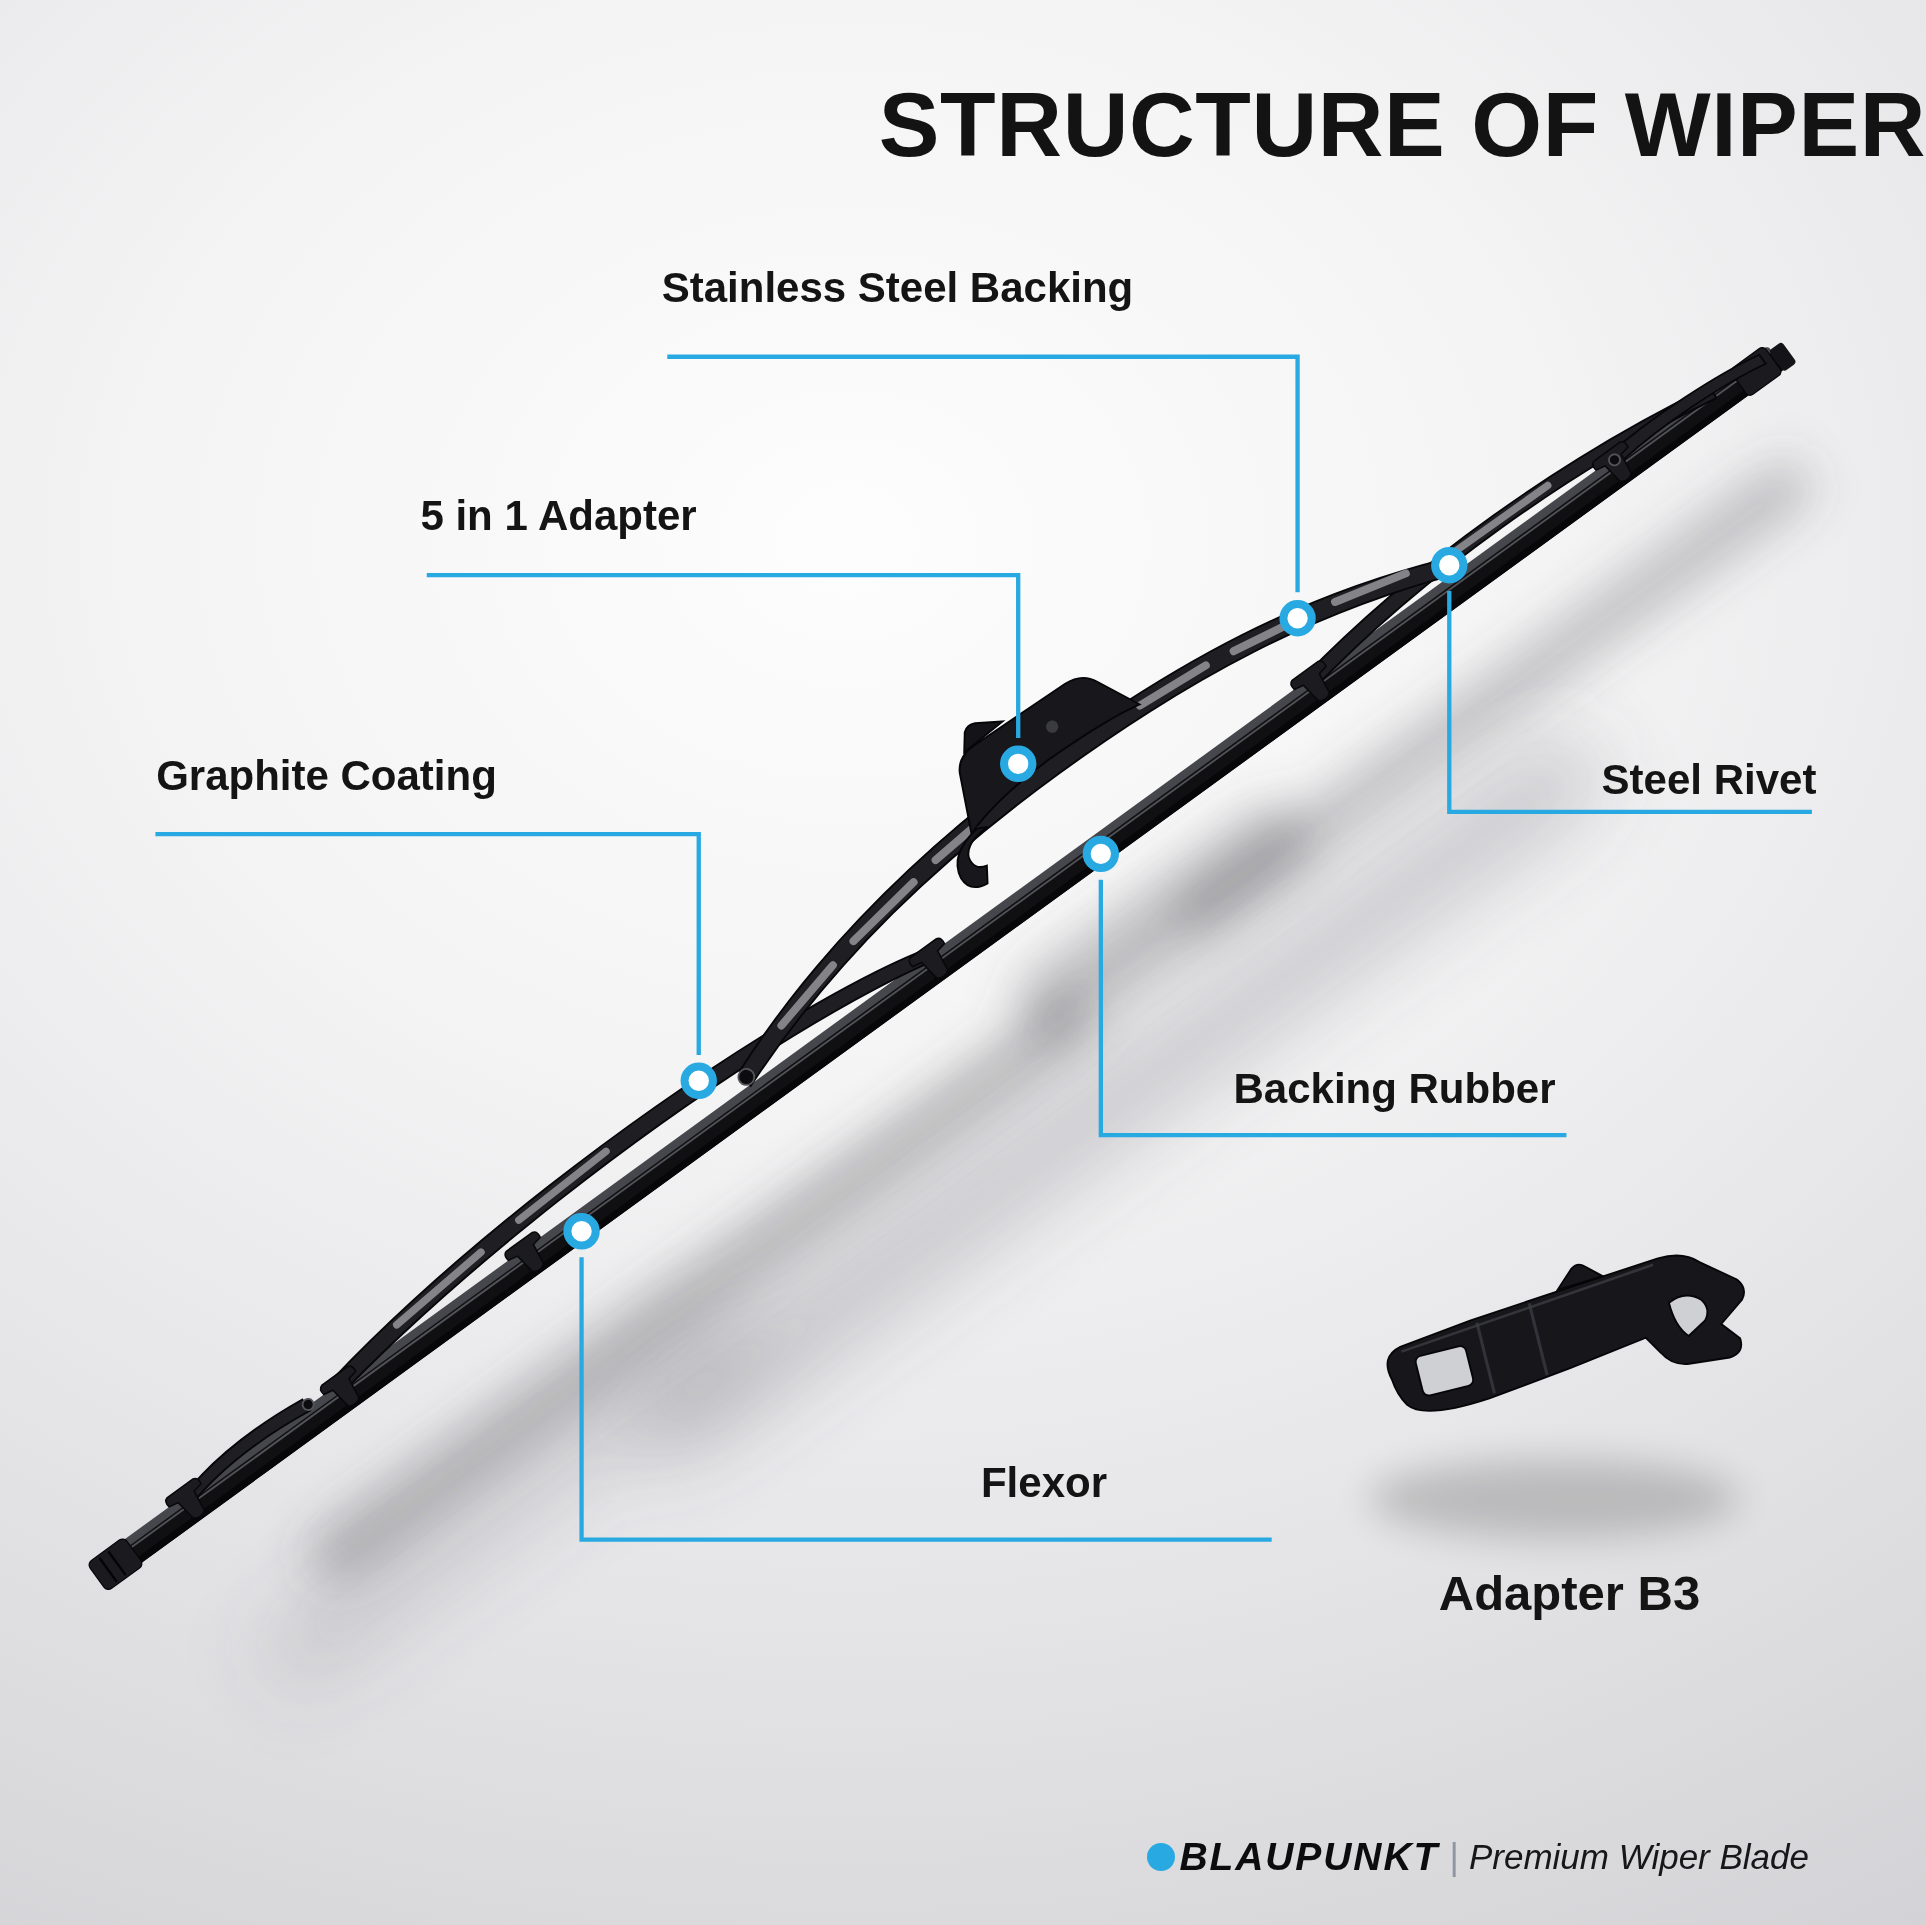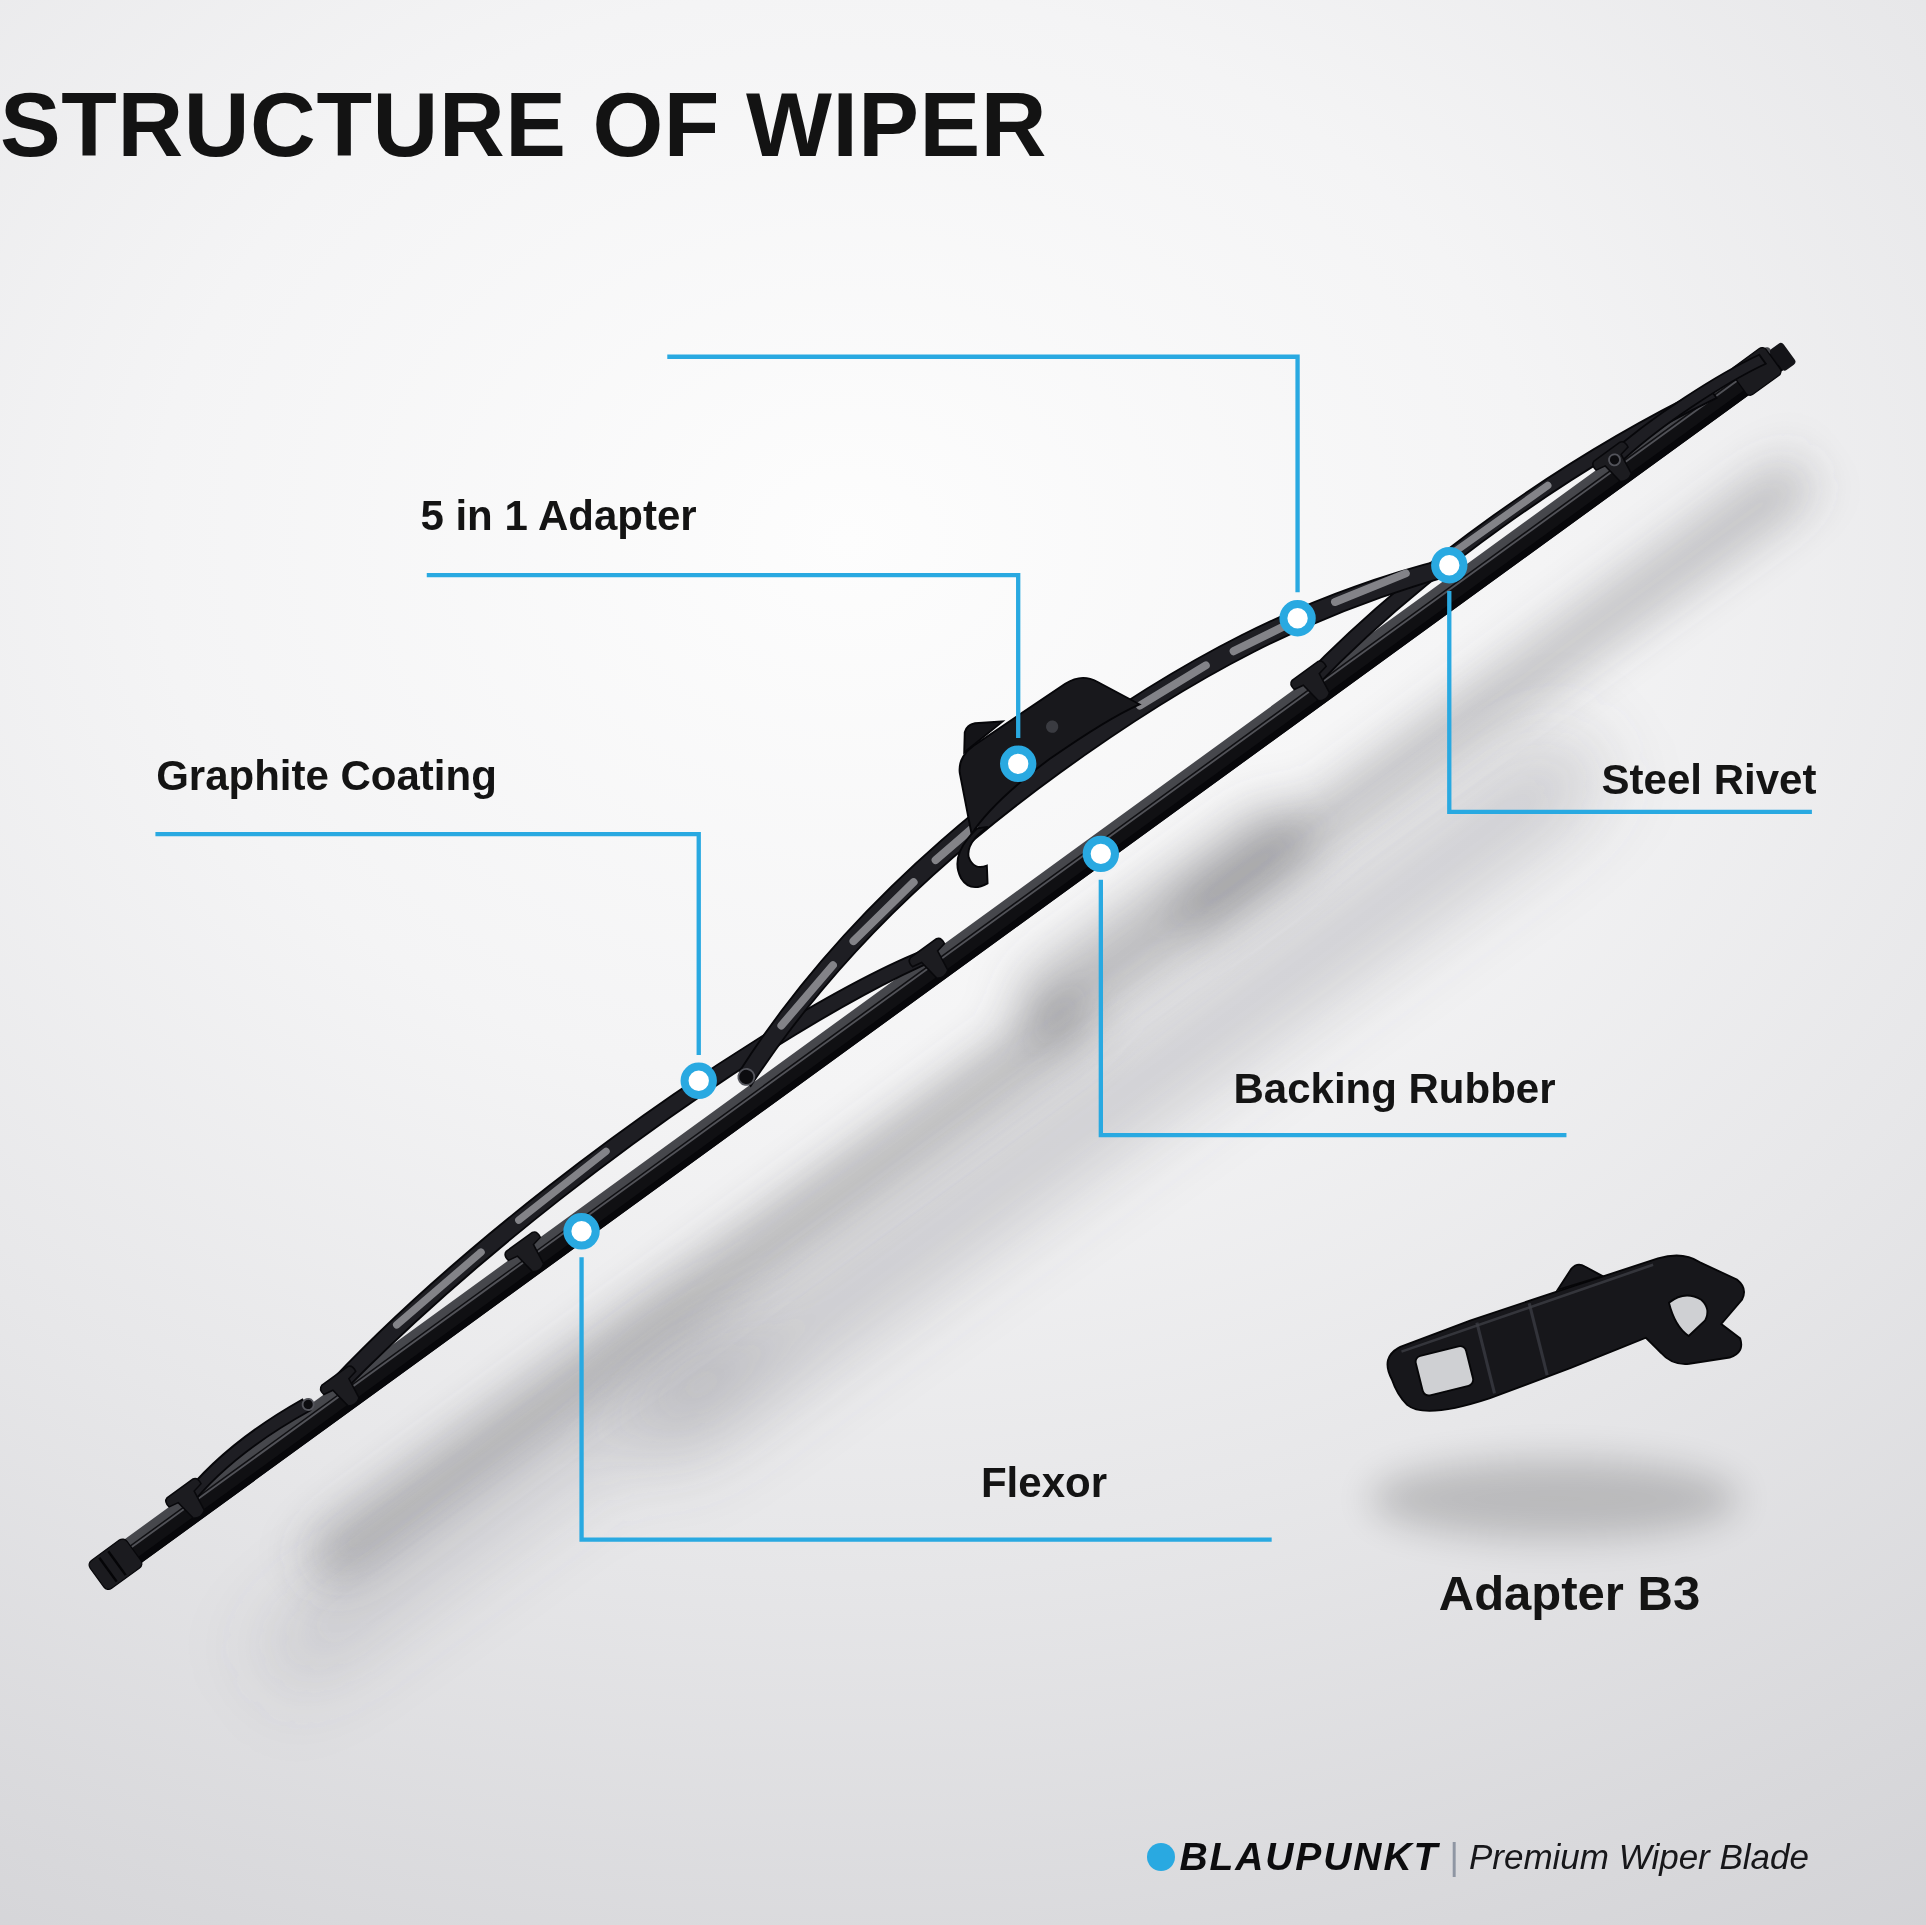--- a/index.html
+++ b/index.html
@@ -3,21 +3,21 @@
 <meta charset="utf-8">
 <style>
   html,body{margin:0;padding:0;}
   body{width:1926px;height:1926px;font-family:"Liberation Sans",sans-serif;}
   .page{
     position:relative;width:1926px;height:1926px;overflow:hidden;
     background:radial-gradient(120% 95% at 44% 28%, #fdfdfd 0%, #f4f4f5 30%, #e7e7e9 55%, #d8d8db 80%, #cdcdd1 100%);
   }
   .scene{position:absolute;left:0;top:0;}
   .title{
-    position:absolute;left:0;top:73px;width:1926px;text-align:left;
+    position:absolute;left:0;top:73px;width:1926px;text-align:right;
     font-size:91px;font-weight:800;letter-spacing:0.6px;color:#131313;
   }
   .callout-label{
     position:absolute;text-align:center;font-size:42px;font-weight:700;color:#141414;
   }
   .lbl-backing{left:469px;top:264px;width:857px;}
   .lbl-adapter5{left:281px;top:492px;width:555px;}
   .lbl-graphite{left:49px;top:752px;width:555px;}
   .lbl-rivet{left:1493px;top:756px;width:432px;}
   .lbl-rubber{left:1148px;top:1065px;width:493px;}
@@ -147,20 +147,21 @@
       <circle cx="1651" cy="1238" r="23"></circle>
       <circle cx="1133" cy="1752" r="23"></circle>
       <circle cx="2350" cy="916" r="23"></circle>
       <circle cx="1785" cy="1384" r="23"></circle>
       <circle cx="943" cy="1996" r="23"></circle>
     </g>
   </svg>
 
   <div class="title">STRUCTURE OF WIPER</div>
 
+  <div class="callout-label lbl-backing">Stainless Steel Backing</div>
   <div class="callout-label lbl-adapter5">5 in 1 Adapter</div>
   <div class="callout-label lbl-graphite">Graphite Coating</div>
   <div class="callout-label lbl-rivet">Steel Rivet</div>
   <div class="callout-label lbl-rubber">Backing Rubber</div>
   <div class="callout-label lbl-flexor">Flexor</div>
   <div class="callout-label lbl-adapterb3">Adapter B3</div>
 
   <div class="brandbar">
     <div class="brand-dot"></div>
     <div class="brand-name">BLAUPUNKT</div>

